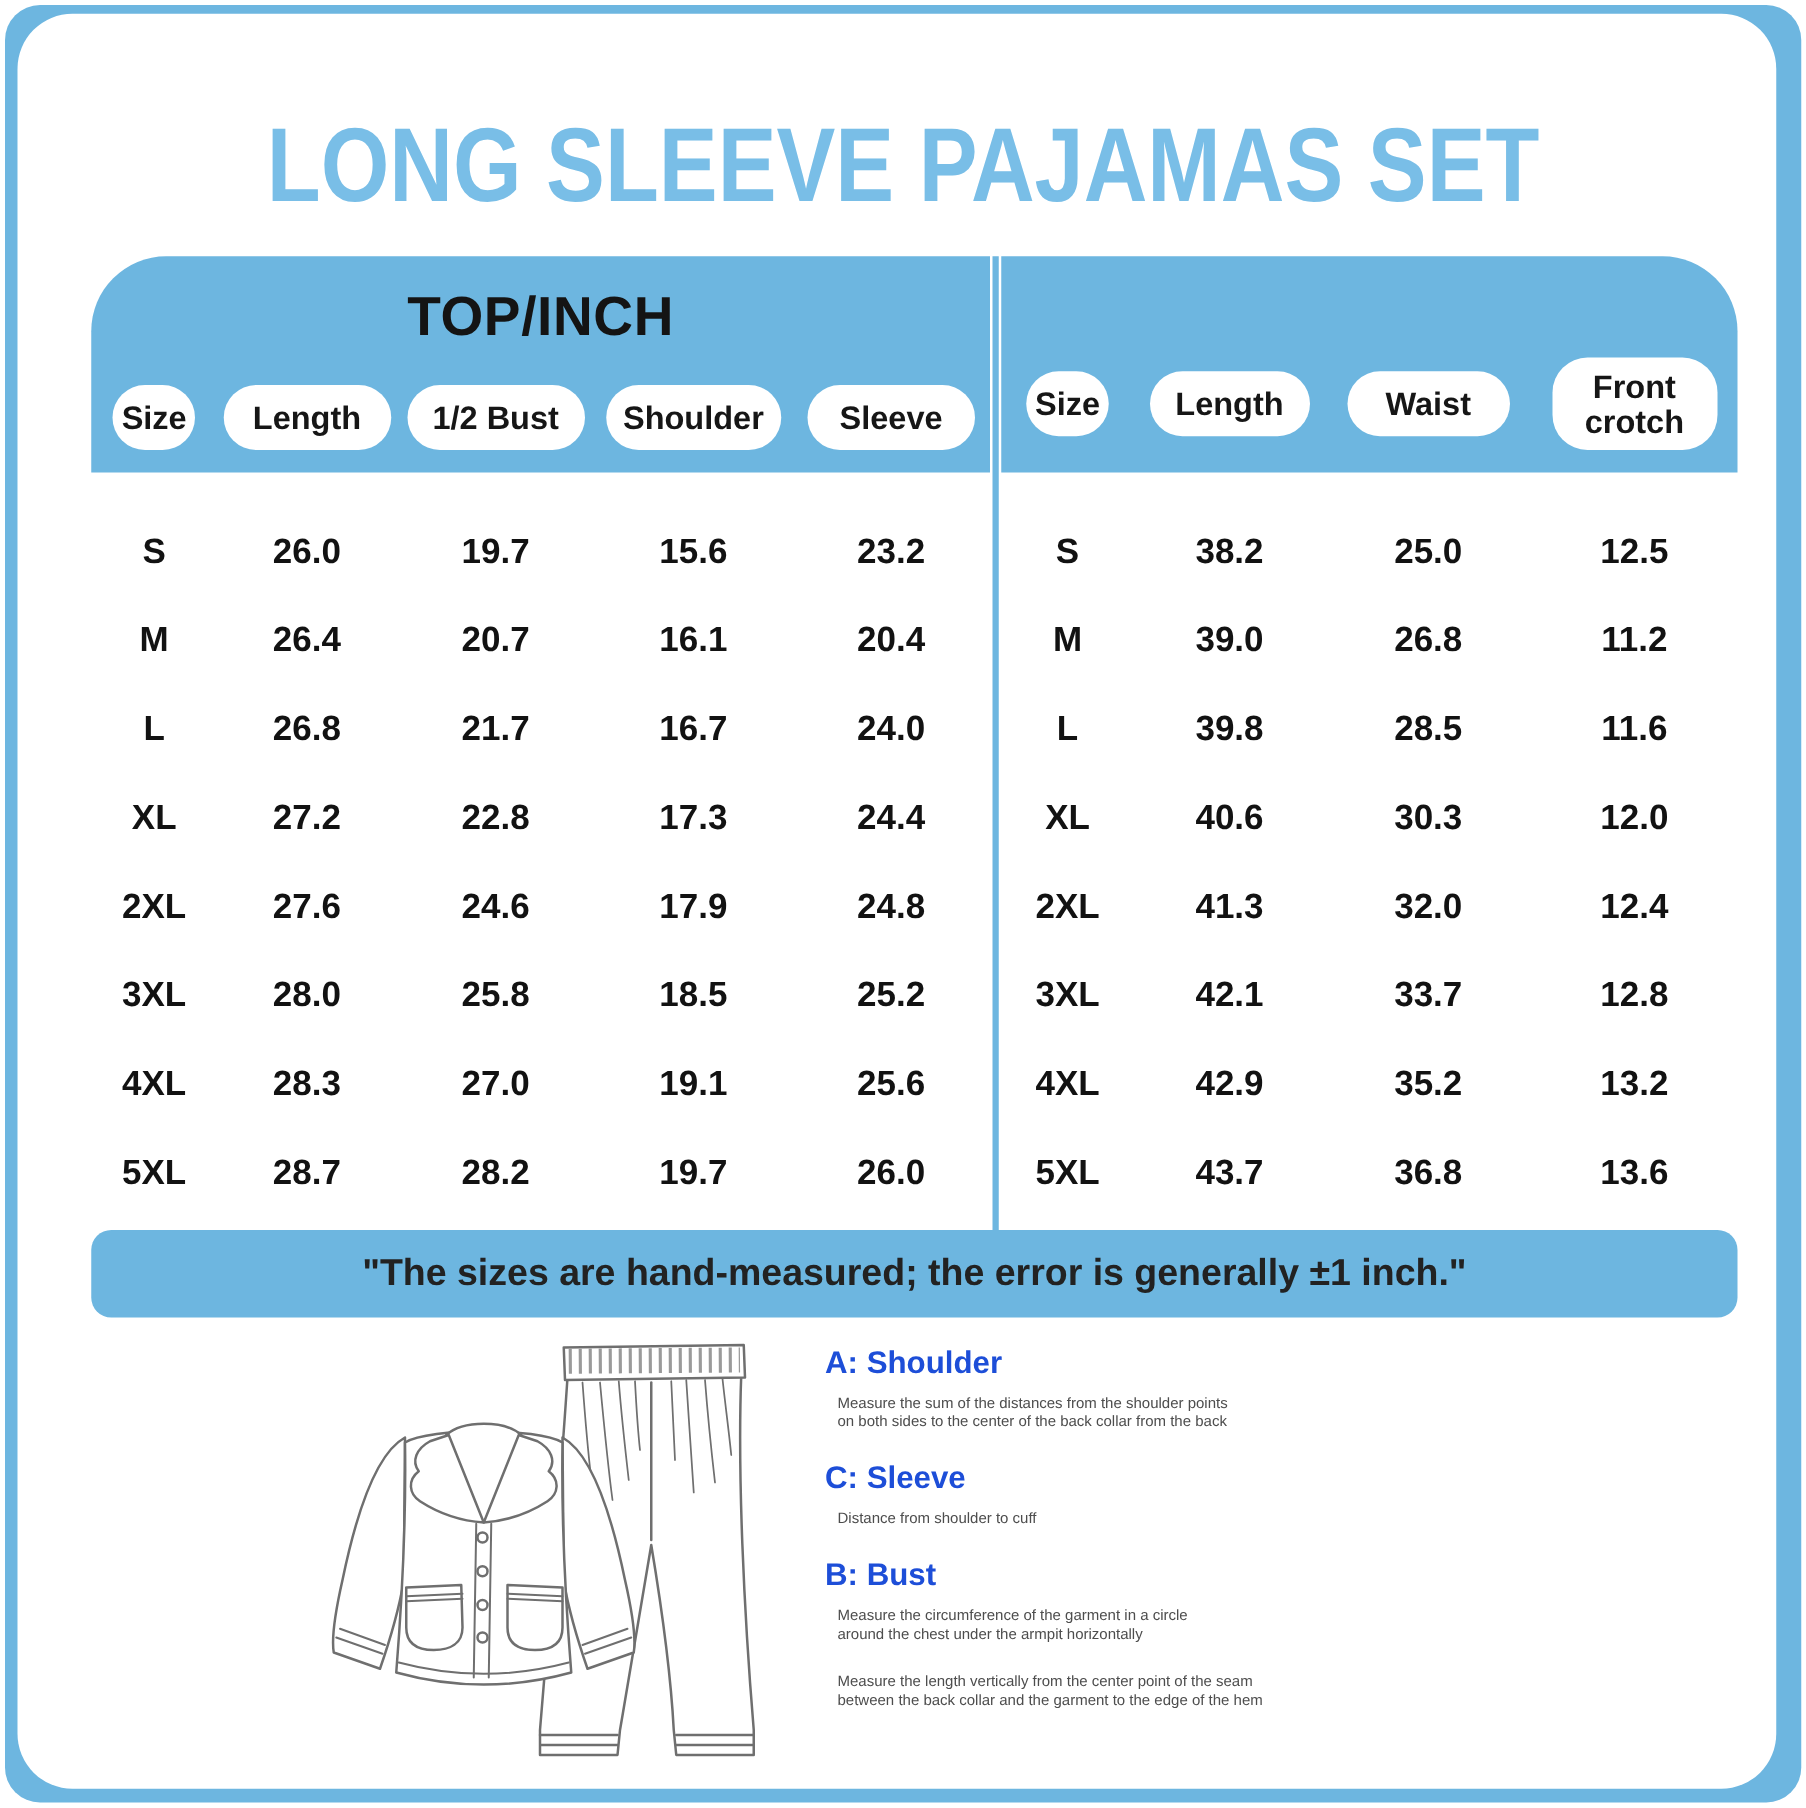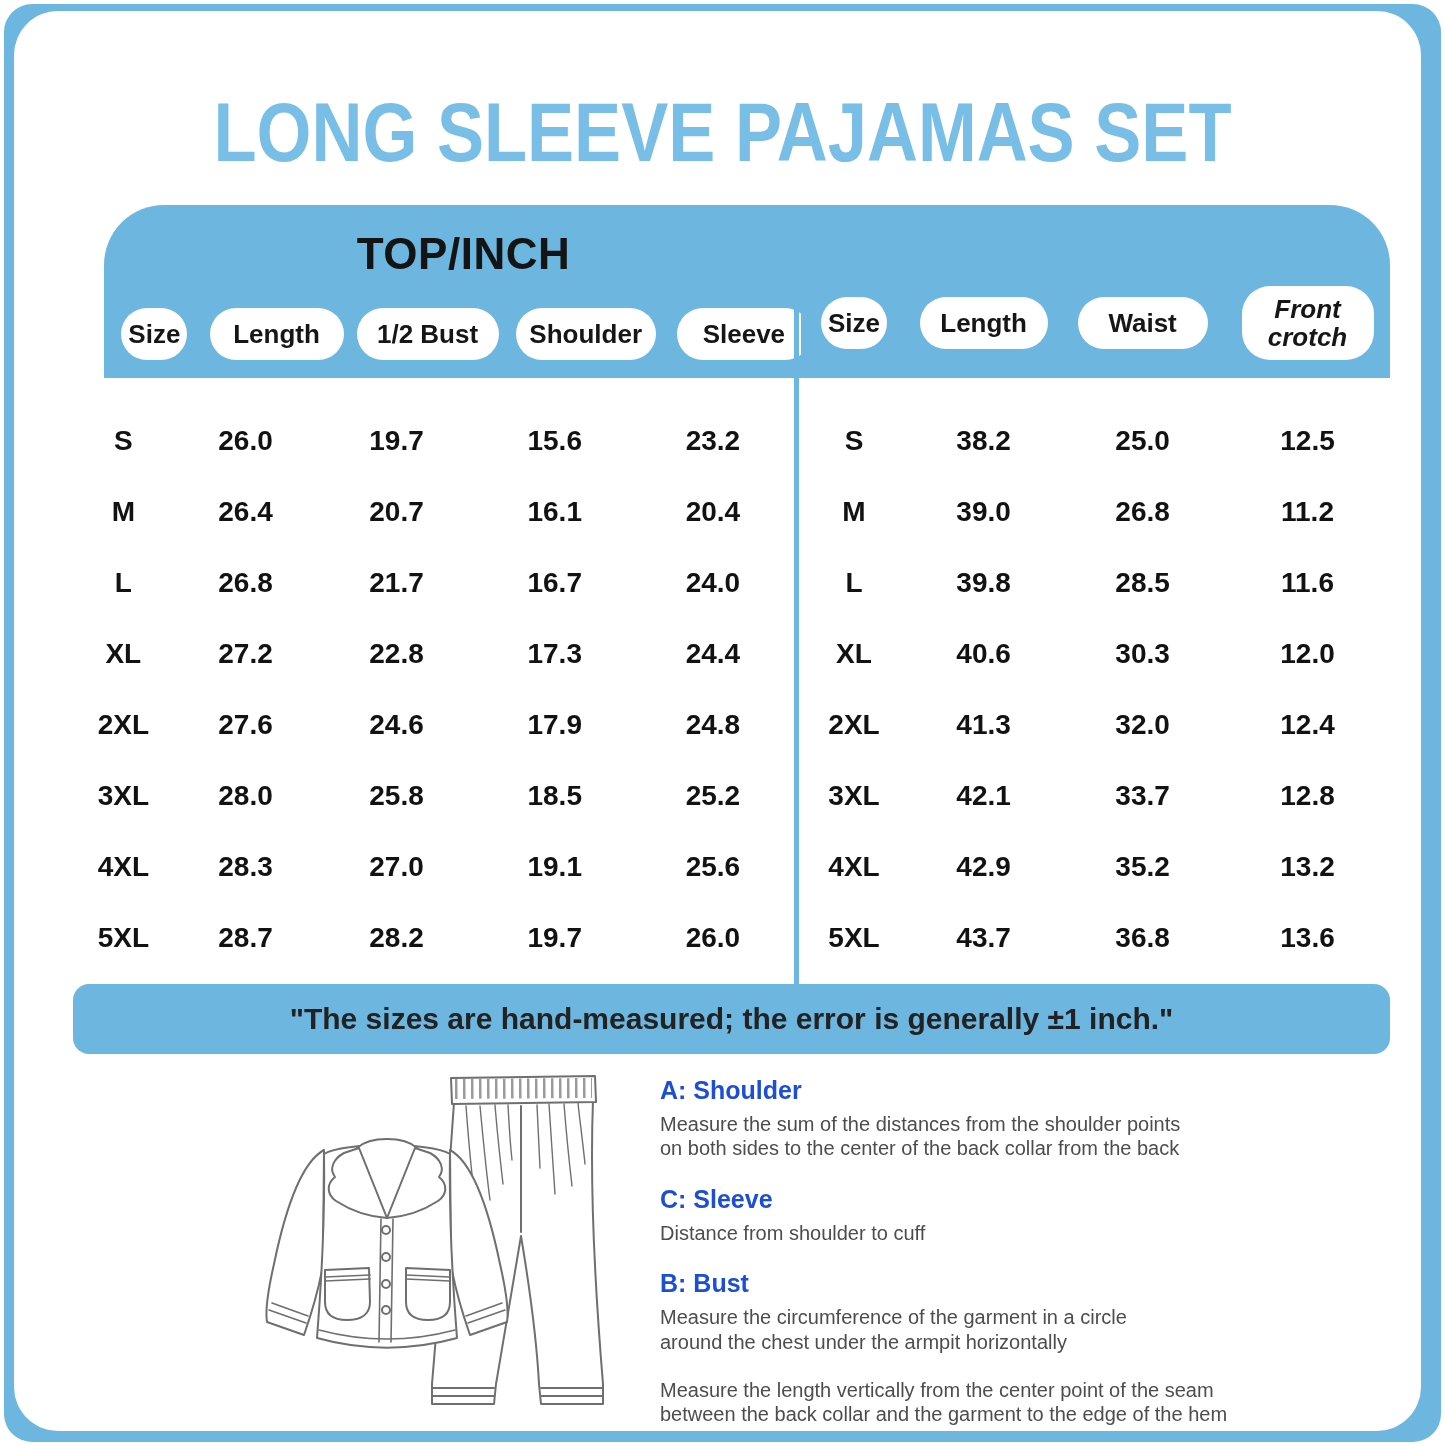--- a/index.html
+++ b/index.html
@@ -18,21 +18,21 @@
   .layer{position:absolute;z-index:2;}
 
   .main-title{
     left:0;right:0;top:84px;text-align:center;
     font-size:84px;font-weight:800;letter-spacing:0px;
     color:var(--title-blue);transform:scaleX(0.84);transform-origin:center;
     white-space:nowrap;
   }
 
   .thead{background:var(--accent-blue);}
-  .thead-left{left:73px;top:205px;width:719px;height:173px;border-radius:60px 0 0 0;margin-left:31px;}
+  .thead-left{left:73px;top:205px;width:719px;height:173px;border-radius:60px 0 0 0;}
   .thead-right{left:801px;top:205px;width:589px;height:173px;border-radius:0 60px 0 0;}
   .thead-title{
     margin-top:24px;text-align:center;font-size:44px;font-weight:800;
     color:#141414;letter-spacing:0.5px;
   }
   .pill-row{position:absolute;left:0;right:0;bottom:18px;display:flex;align-items:center;}
   .pcol{display:flex;justify-content:center;align-items:center;}
   .pill{
     background:#ffffff;border-radius:28px;height:52px;
     display:flex;align-items:center;justify-content:center;
@@ -49,21 +49,21 @@
   #bottom-pills .pcol:nth-child(3){width:28%}
   #bottom-pills .pcol:nth-child(4){width:28%}
   #top-pills .pcol:nth-child(1) .pill{width:66px}
   #top-pills .pcol:nth-child(2) .pill{width:134px}
   #top-pills .pcol:nth-child(3) .pill{width:142px}
   #top-pills .pcol:nth-child(4) .pill{width:140px}
   #top-pills .pcol:nth-child(5) .pill{width:134px}
   #bottom-pills .pcol:nth-child(1) .pill{width:66px}
   #bottom-pills .pcol:nth-child(2) .pill{width:128px}
   #bottom-pills .pcol:nth-child(3) .pill{width:130px}
-  #bottom-pills .pcol:nth-child(4) .pill{width:132px;height:70px;white-space:normal;line-height:1.08;padding:2px 0;font-style:italic;}
+  #bottom-pills .pcol:nth-child(4) .pill{width:132px;height:70px;white-space:normal;line-height:1.08;padding:2px 0;}
 
   .divider{left:794px;top:205px;width:5px;height:779px;background:var(--accent-blue);}
 
   .rows{display:block;}
   #top-rows{left:73px;top:405px;width:719px;}
   #bottom-rows{left:801px;top:405px;width:589px;}
   .trow{display:flex;height:71px;align-items:center;}
   .cell{
     display:flex;align-items:center;justify-content:center;
     font-size:28px;font-weight:700;color:#121212;
@@ -82,21 +82,21 @@
     left:73px;top:984px;width:1317px;height:70px;background:var(--accent-blue);
     border-radius:16px;display:flex;align-items:center;justify-content:center;
     font-size:30px;font-weight:700;color:#222222;
   }
 
   .illustration{left:222px;top:1058px;width:430px;height:385px;}
 
   .guide{left:660px;top:1076px;width:690px;}
   .guide-item{margin-bottom:24px;}
   .guide-label{font-size:25px;font-weight:700;color:#1d4ed8;margin:0 0 7px 0;}
-  .guide-text{font-size:20px;line-height:1.22;color:var(--text-gray);margin:0;white-space:pre-line;}
+  .guide-text{font-size:12px;line-height:1.22;color:var(--text-gray);margin:10px;white-space:pre-line;}
 </style>
 </head>
 <body>
 
 <div class="stage">
   <div class="frame"></div>
   <div class="card"></div>
 
   <div class="layer main-title">LONG SLEEVE PAJAMAS SET</div>
 

